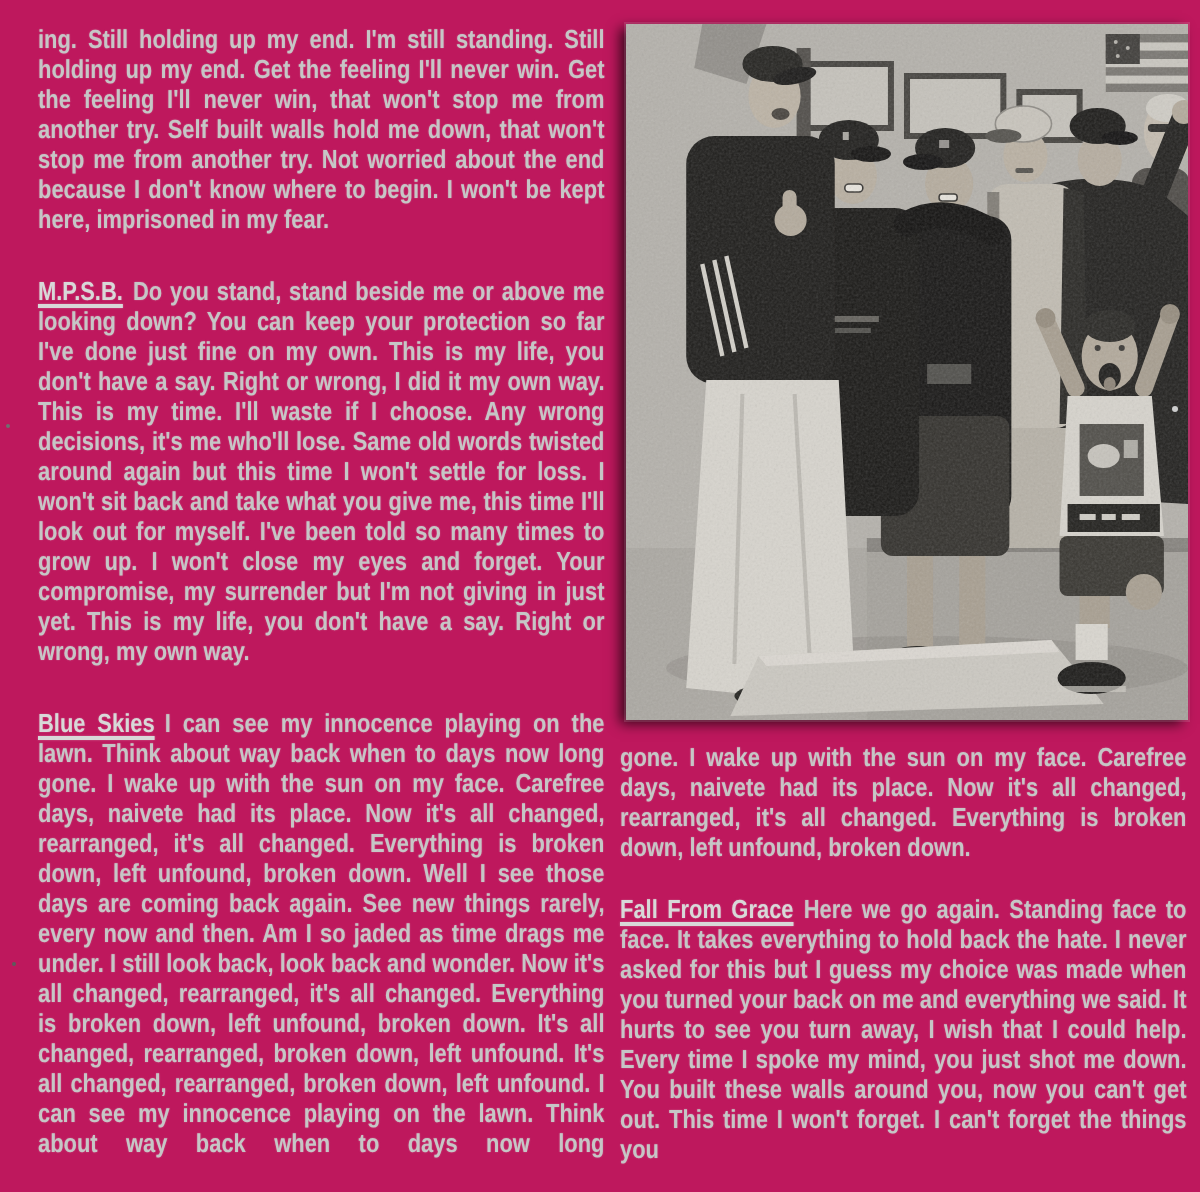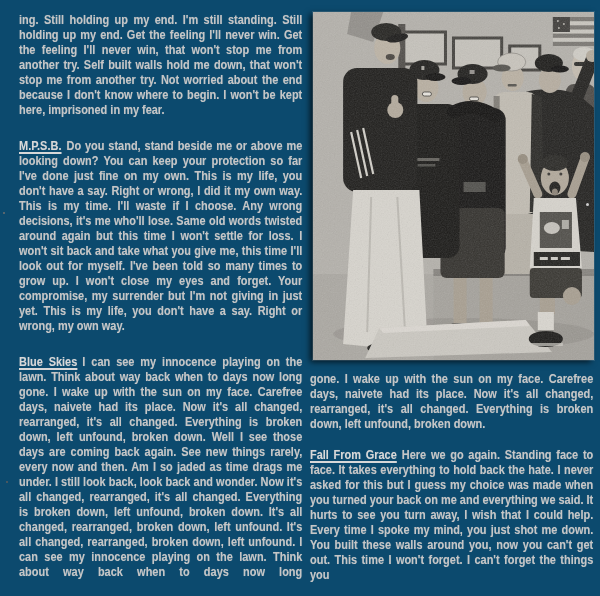--- a/index.html
+++ b/index.html
@@ -1,19 +1,19 @@
 <!DOCTYPE html>
 <html><head>
 <meta charset="utf-8">
 <style>
   html,body{margin:0;padding:0;background:#000;}
   .page{
     position:relative;
     width:600px;height:596px;
-    background:#0c4a6e;
+    background:#be185d;
     overflow:hidden;
     font-family:"Liberation Sans", sans-serif;
   }
   .col-left{
     position:absolute;left:19px;top:12px;width:336px;
     transform:scaleX(0.843);transform-origin:0 0;
   }
   .col-right-text{
     position:absolute;left:310px;top:371px;width:336px;
     transform:scaleX(0.843);transform-origin:0 0;

